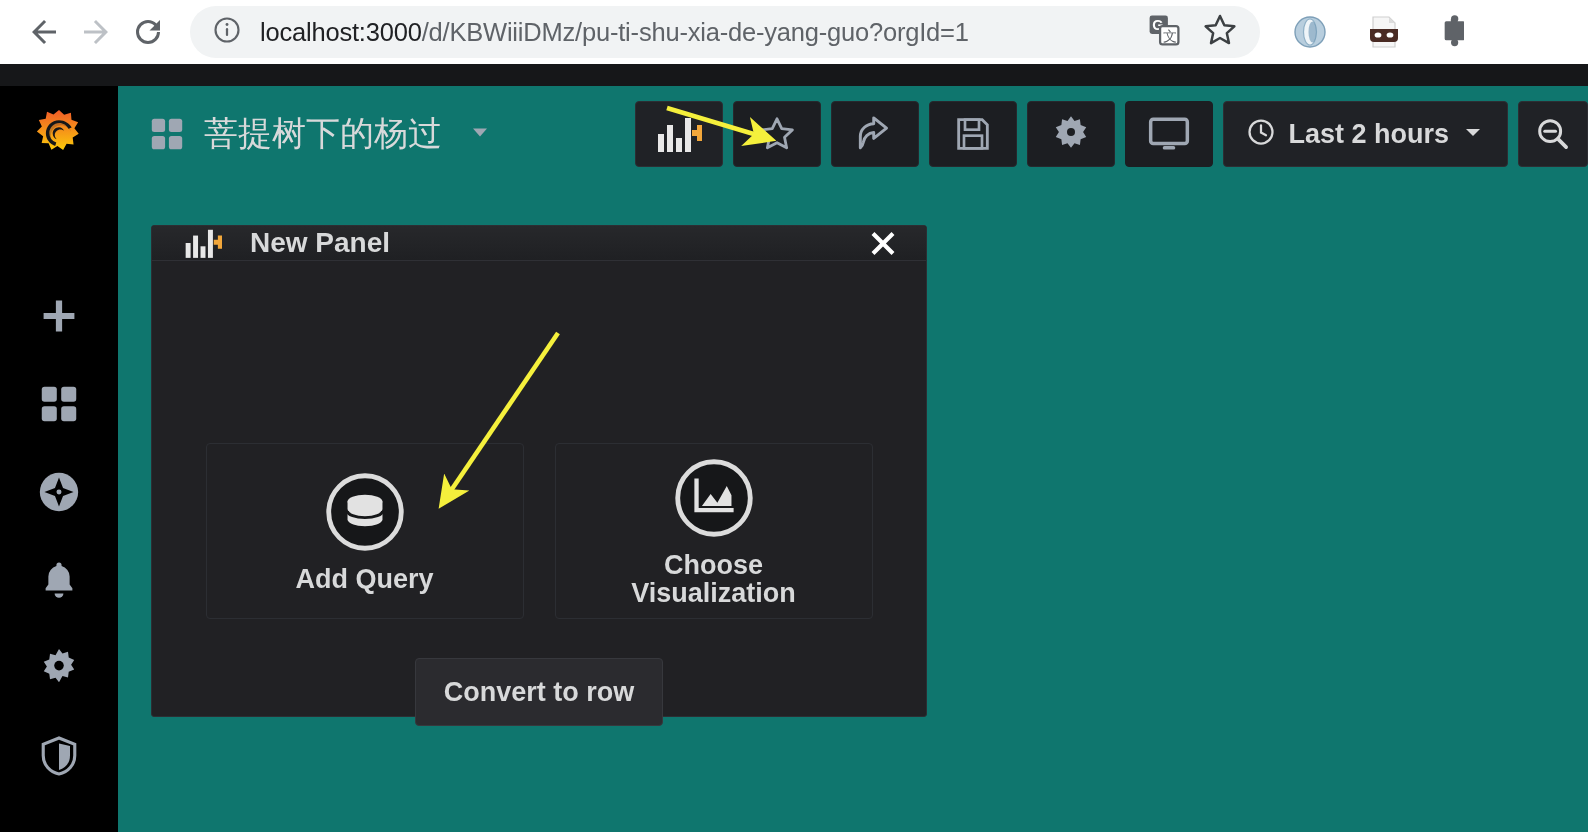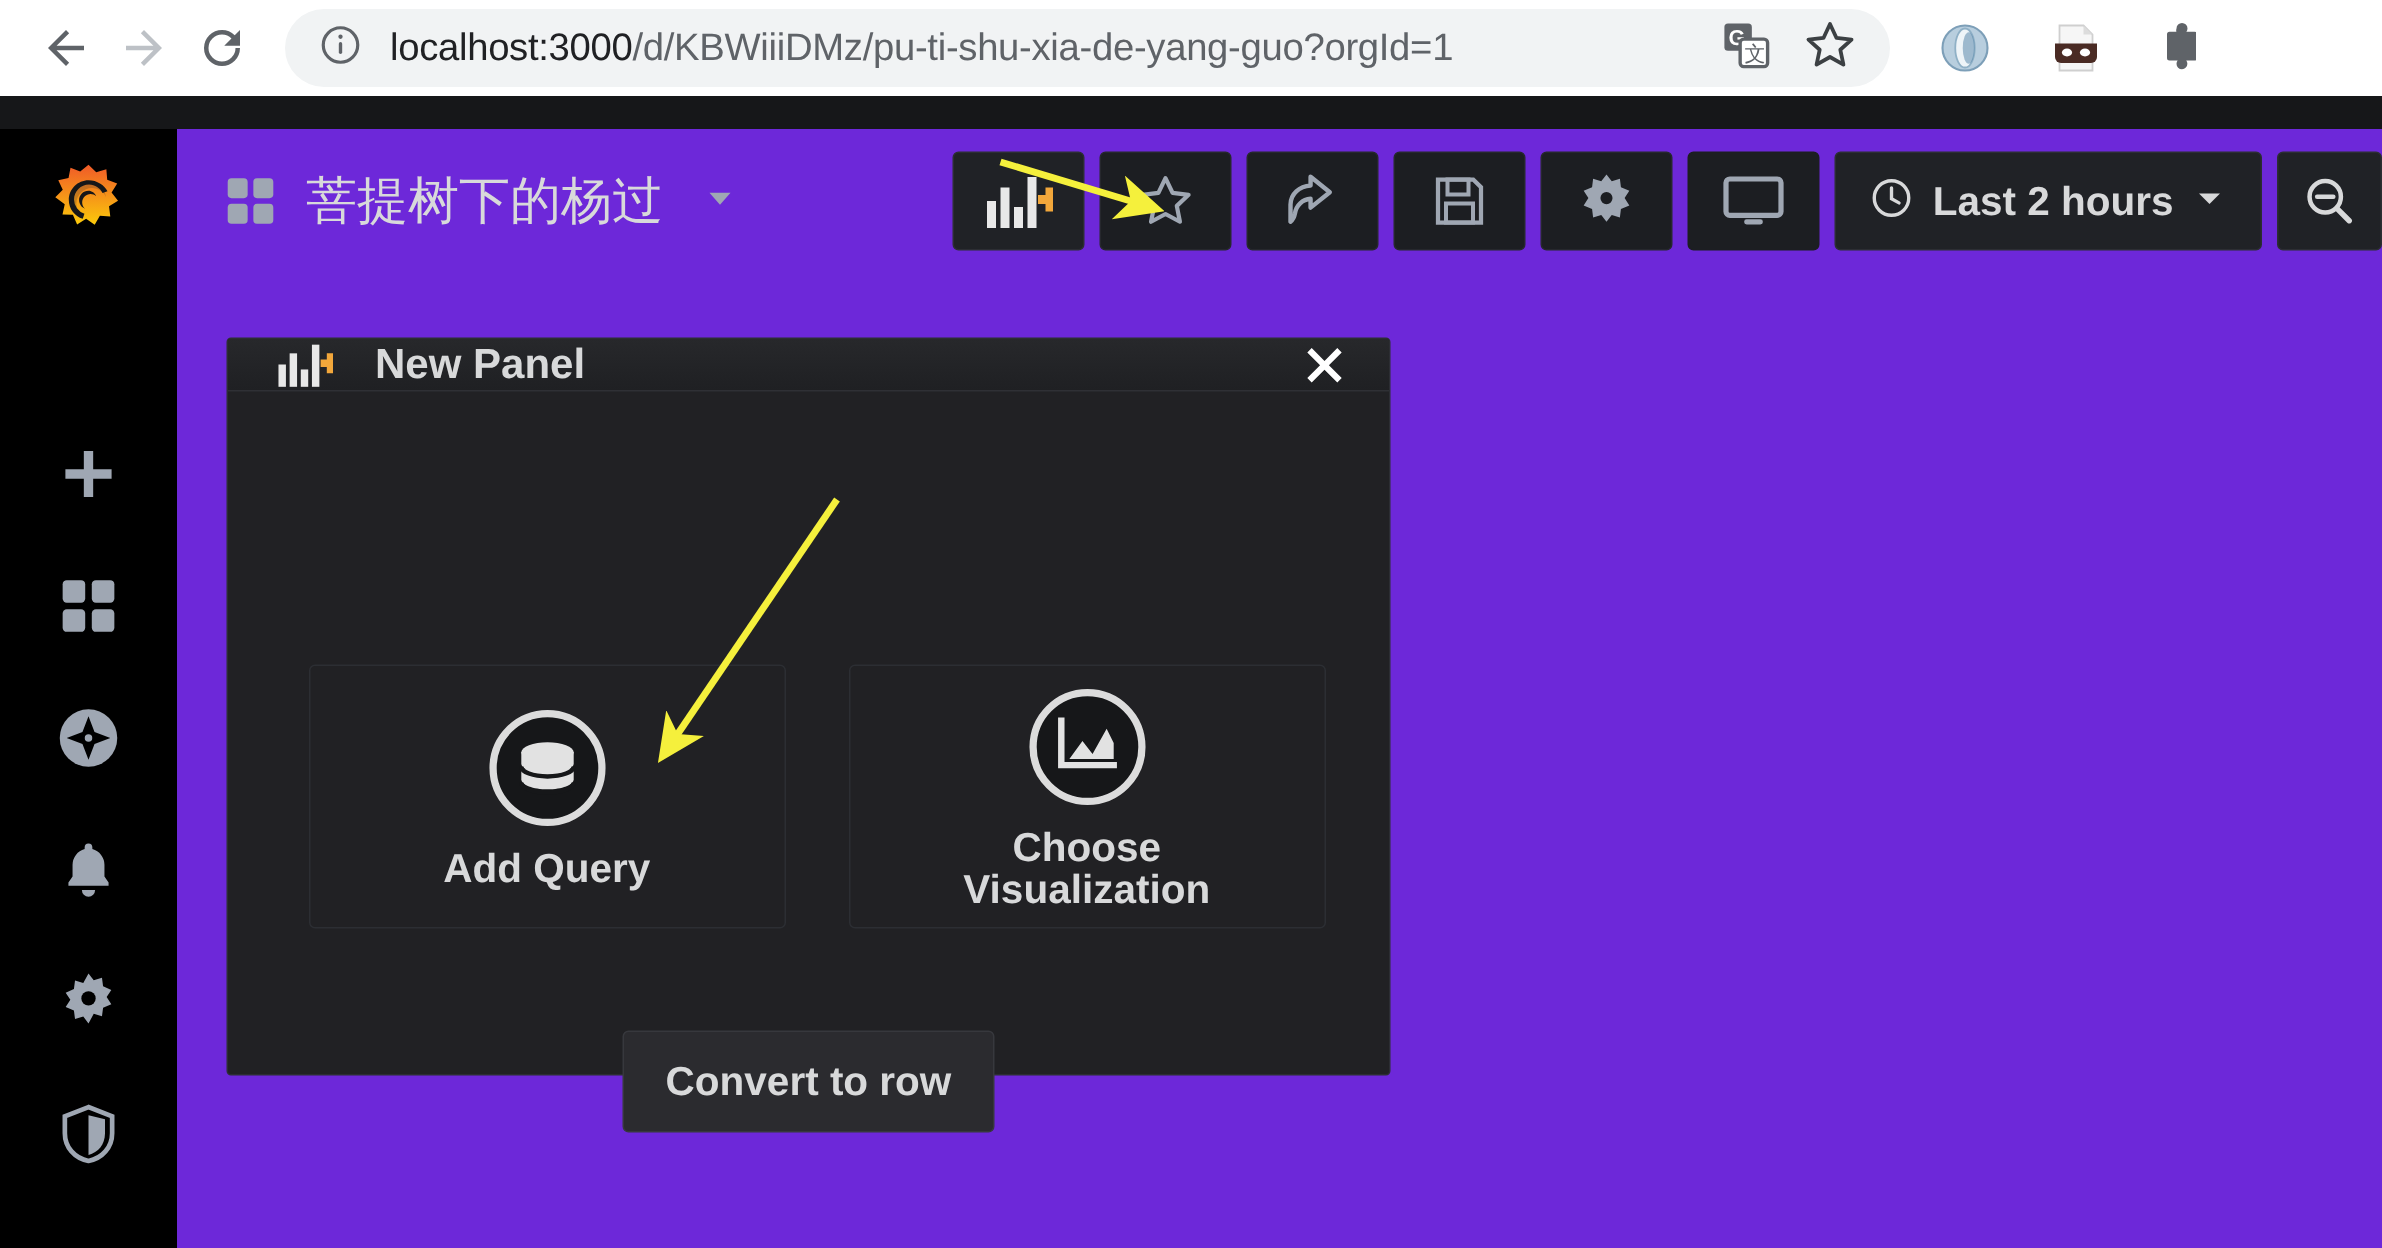--- a/index.html
+++ b/index.html
@@ -56,21 +56,21 @@
   #ext-icons {
     display: flex; align-items: center; gap: 34px;
     margin-left: 30px;
   }
   .ext-icon { width: 40px; height: 40px; flex: none; }
 
   
   #grafana-app {
     position: absolute; left: 0; top: 86px;
     width: 1588px; height: 746px;
-    background: #6d28d9;
+    background: #0f766e;
   }
 
   
   #sidebar {
     position: absolute; left: 0; top: 0;
     width: 118px; height: 746px;
     background: #000000;
     display: flex; flex-direction: column; align-items: center;
   }
   #grafana-logo { margin-top: 22px; width: 60px; height: 60px; }
@@ -183,28 +183,27 @@
   }
   #choice-row { display: flex; gap: 31px; }
   .choice-card {
     width: 318px; height: 176px;
     background: #212124;
     border: 1px solid #2c2e33;
     border-radius: 4px;
     display: flex; flex-direction: column;
     align-items: center; justify-content: center;
     gap: 10px;
-    margin-left: 11px;
   }
   .choice-icon { width: 86px; height: 86px; flex: none; }
   .choice-label {
     font-size: 27px; color: #d8d9da; font-weight: bold;
     text-align: center; line-height: 1.05;
   }
-  #convert-row { margin-top: 68px; }
+  #convert-row { margin-top: 39px; }
   #convert-btn {
     width: 248px; height: 68px;
     background: #2b2b2f;
     border: 1px solid #37383d;
     border-radius: 4px;
     display: flex; align-items: center; justify-content: center;
   }
   #convert-label { font-size: 27px; color: #d8d9da; font-weight: bold; white-space: nowrap; }
 
   

